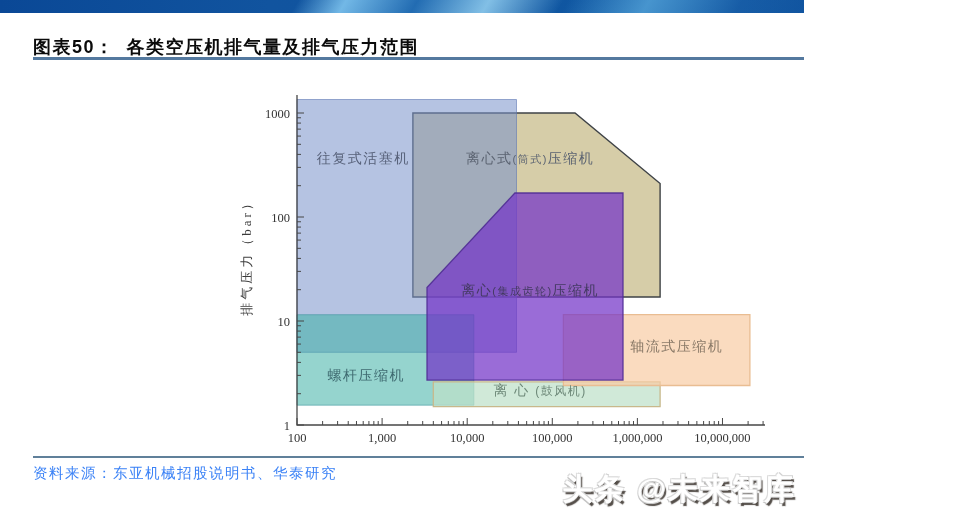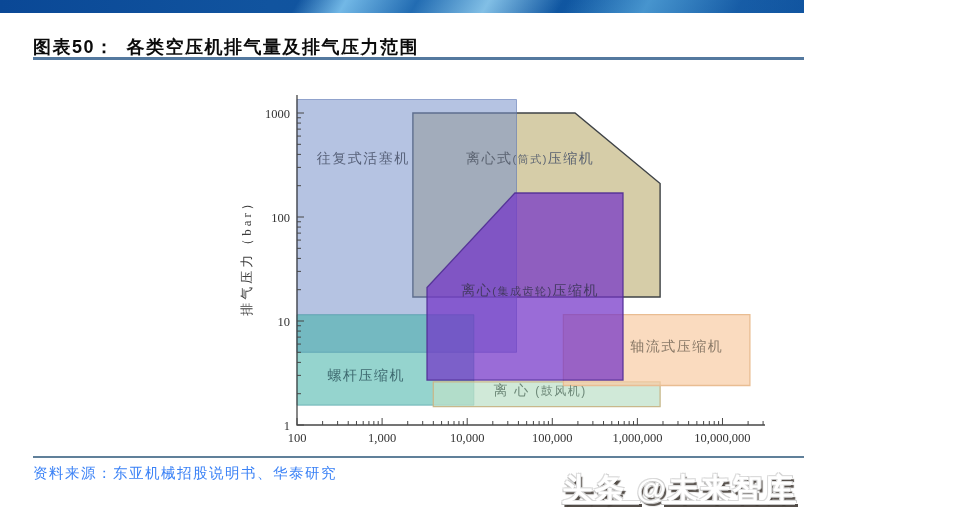--- a/index.html
+++ b/index.html
@@ -15,21 +15,21 @@
   .title{position:absolute;left:33px;top:35px;font-size:18px;font-weight:bold;color:#0b0b0b;letter-spacing:1.5px;}
   .title .gap{margin-left:12px;}
   .title-underline{position:absolute;left:33px;top:57px;width:898px;height:3px;}
   #chart{position:absolute;left:233px;top:85px;font-family:"Liberation Sans","DejaVu Sans",sans-serif;}
   .tick{font-family:"Liberation Serif","DejaVu Serif",serif;font-size:12.5px;fill:#333;}
   .axis-title{font-family:"Liberation Serif","DejaVu Serif",serif;font-size:13px;fill:#3c3c3c;}
   .src-line{position:absolute;left:33px;top:456px;width:927px;height:2px;}
   .source{position:absolute;left:33px;top:464px;font-family:"Liberation Serif","DejaVu Serif",serif;
           font-size:14.5px;color:#3b82f6;letter-spacing:1.5px;}
   .watermark{position:absolute;right:8px;top:469px;font-size:30px;font-weight:800;color:#ffffff;letter-spacing:2px;
-             text-shadow:-1px -1px 0 #dcdcdc,1px -1px 0 #d2d2d2,-1px 1px 0 #c6c6c6,2px 3px 1px rgba(68,62,56,.92);text-decoration:underline;}
+             text-shadow:-1px -1px 0 #dcdcdc,1px -1px 0 #d2d2d2,-1px 1px 0 #c6c6c6,2px 3px 1px rgba(68,62,56,.92);}
 </style>
 </head>
 <body>
 
 <div class="page">
 
   <div class="banner">
     <div class="banner-glow g1"></div>
     <div class="banner-glow g2"></div>
   </div>

